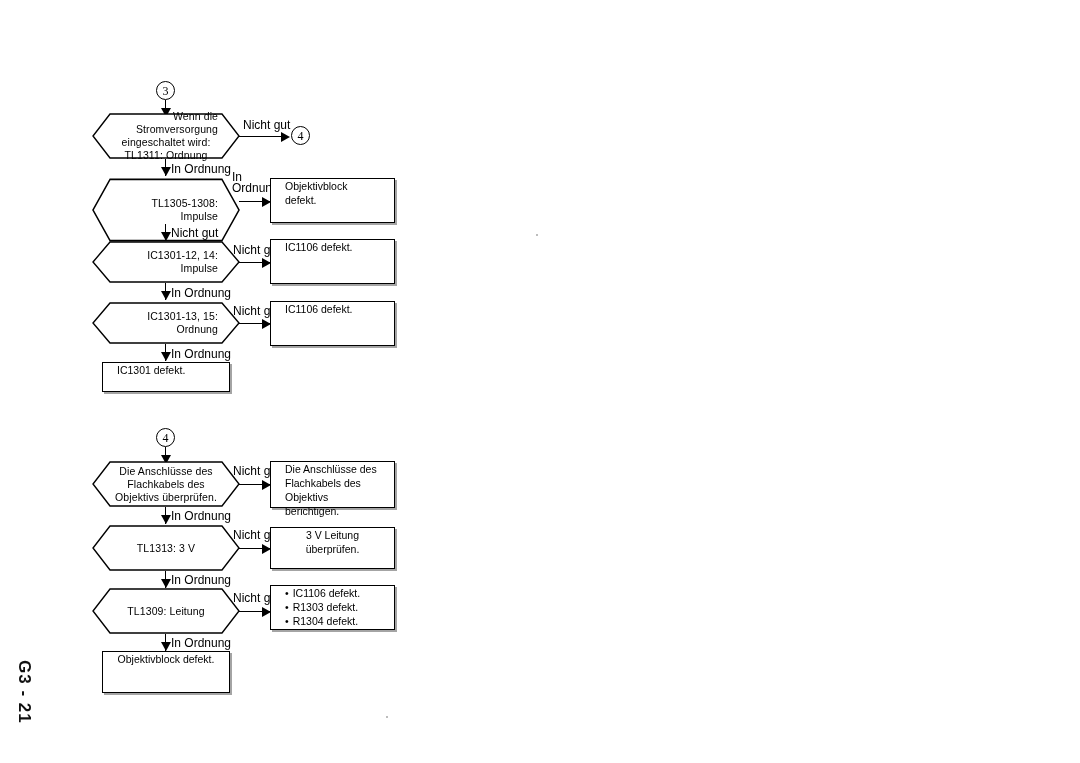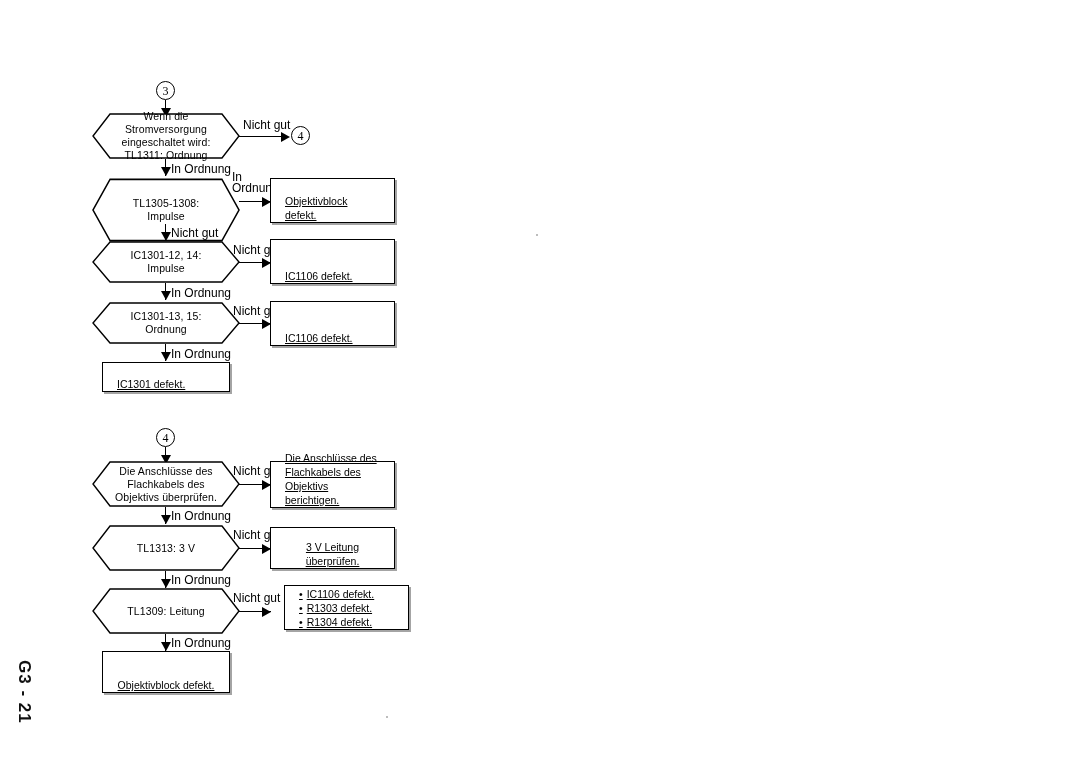--- a/index.html
+++ b/index.html
@@ -51,21 +51,21 @@
   }
   .hex .hex-text {
     position: absolute;
     left: 0; top: 0;
     width: 100%;
     height: 100%;
     display: flex;
     flex-direction: column;
     align-items: center;
     justify-content: center;
-    text-align: center;
+    text-align: right;
     font-size: 10.5px;
     line-height: 13px;
     letter-spacing: 0.1px;
     padding: 0 22px;
     box-sizing: border-box;
   }
 
   
   .rect {
     position: absolute;
@@ -74,26 +74,25 @@
     border: 1.3px solid #000000;
     box-shadow: 2px 2px 0 0 rgba(90,90,90,0.55);
   }
   .rect .rect-text {
     position: absolute;
     left: 0; top: 0;
     width: 100%;
     height: 100%;
     display: flex;
     flex-direction: column;
-    justify-content: flex-end;
+    justify-content: flex-start;
     font-size: 10.5px;
     line-height: 14px;
     box-sizing: border-box;
     padding: 0 14px;
-    text-decoration: underline;
   }
   .rect.align-center .rect-text { align-items: center; text-align: center; }
   .rect.align-left .rect-text { align-items: flex-start; text-align: left; }
   .rect .bullet-line { white-space: nowrap; }
   .rect .bullet-line .bdot { margin-right: 4px; }
 
   
   .circ {
     position: absolute;
     width: 19px;
@@ -324,21 +323,21 @@
       </svg>
       <div class="hex-text">
         <span>TL1309: Leitung</span>
       </div>
     </div>
 
     <div class="hline" style="left:239px; top:610.5px; width:32px;"></div>
     <div class="arrow-right" style="left:262px; top:606.5px;"></div>
     <div class="edge-label" style="left:233px; top:593px;">Nicht gut</div>
 
-    <div class="rect align-left" style="left:270px; top:585px; width:125px; height:45px;margin-left:14px;">
+    <div class="rect align-left" style="left:270px; top:585px; width:125px; height:45px;">
       <div class="rect-text">
         <span class="bullet-line"><span class="bdot">•</span><span>IC1106 defekt.</span></span>
         <span class="bullet-line"><span class="bdot">•</span><span>R1303 defekt.</span></span>
         <span class="bullet-line"><span class="bdot">•</span><span>R1304 defekt.</span></span>
       </div>
     </div>
 
     <div class="vline" style="left:164.5px; top:634px; height:17px;"></div>
     <div class="arrow-down" style="left:160.5px; top:642px;"></div>
     <div class="edge-label" style="left:171px; top:638px;">In Ordnung</div>

